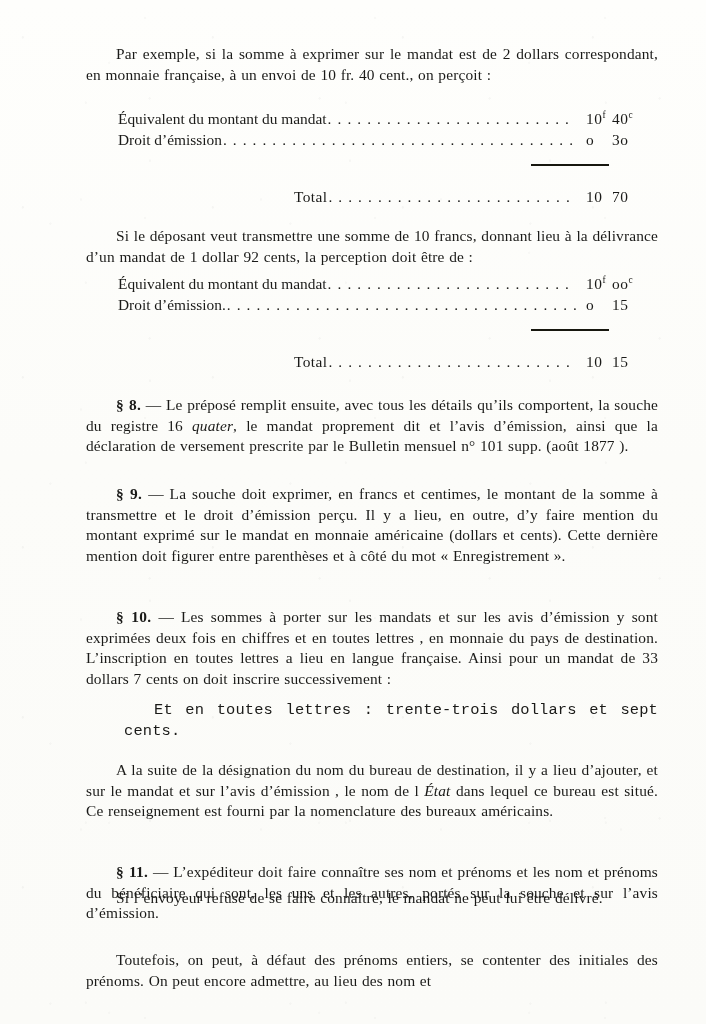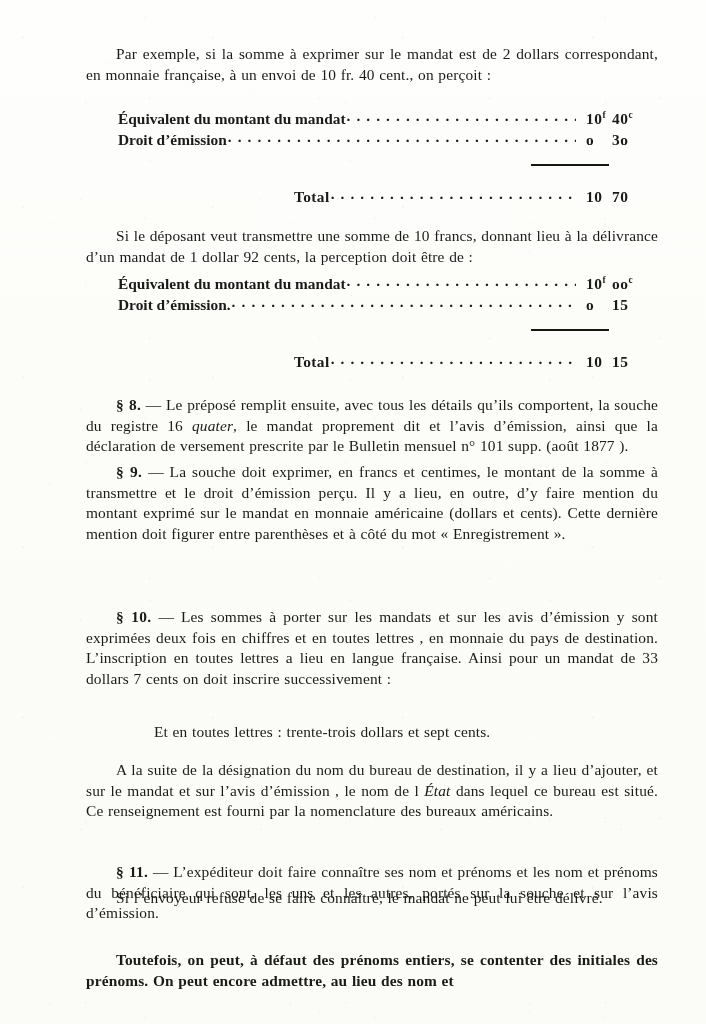--- a/index.html
+++ b/index.html
@@ -66,23 +66,22 @@
   
   .acct {
     position: absolute;
     left: 0;
     width: 600px;
     font-size: 15.4px;
     line-height: 21px;
   }
   .acct .row {
     display: flex;
-    align-items: flex-start;
+    align-items: center;
     white-space: nowrap;
-    font-weight: bold;
   }
   .acct .row .label {
     padding-left: 46px;
   }
   .acct .row.total-row .label {
     padding-left: 222px;
     letter-spacing: 0.4px;
   }
   .acct .row .leader {
     flex: 1 1 auto;
@@ -187,42 +186,42 @@
       <span class="label">Total</span>
       <span class="leader"></span>
       <span class="amt"><span class="u1"><span>10</span><span class="sup"></span></span><span>15</span><span class="sup"></span></span>
     </div>
   </div>
 
   <div class="blk" style="top:381px;">
     <p class="para"><span class="sec-mark">§ 8.</span> <span class="dash">—</span><span> Le préposé remplit ensuite, avec tous les détails qu’ils comportent, la souche du registre 16 </span><i class="it">quater</i><span>, le mandat proprement dit et l’avis d’émission, ainsi que la déclaration de versement prescrite par le Bulletin mensuel n° 101 supp. (août 1877 ).</span></p>
   </div>
 
-  <div class="blk" style="top:448px;">
+  <div class="blk" style="top:470px;">
     <p class="para"><span class="sec-mark">§ 9.</span> <span class="dash">—</span><span> La souche doit exprimer, en francs et centimes, le montant de la somme à transmettre et le droit d’émission perçu. Il y a lieu, en outre, d’y faire mention du montant exprimé sur le mandat en monnaie américaine (dollars et cents). Cette dernière mention doit figurer entre parenthèses et à côté du mot « Enregistrement ».</span></p>
   </div>
 
   <div class="blk" style="top:593px;">
     <p class="para"><span class="sec-mark">§ 10.</span> <span class="dash">—</span><span> Les sommes à porter sur les mandats et sur les avis d’émission y sont exprimées deux fois en chiffres et en toutes lettres , en monnaie du pays de destination. L’inscription en toutes lettres a lieu en langue française. Ainsi pour un mandat de 33 dollars 7 cents on doit inscrire successivement :</span></p>
   </div>
 
 
-  <div class="blk" style="top:708px;">
+  <div class="blk" style="top:686px;font-family:Liberation Mono, monospace;">
     <p class="para indented">Et en toutes lettres : trente-trois dollars et sept cents.</p>
   </div>
 
   <div class="blk" style="top:746px;">
     <p class="para"><span>A la suite de la désignation du nom du bureau de destination, il y a lieu d’ajouter, et sur le mandat et sur l’avis d’émission , le nom de l </span><i class="it">État</i><span> dans lequel ce bureau est situé. Ce renseignement est fourni par la nomenclature des bureaux américains.</span></p>
   </div>
 
   <div class="blk" style="top:848px;">
     <p class="para"><span class="sec-mark">§ 11.</span> <span class="dash">—</span><span> L’expéditeur doit faire connaître ses nom et prénoms et les nom et prénoms du bénéficiaire qui sont, les uns et les autres, portés sur la souche et sur l’avis d’émission.</span></p>
   </div>
 
   <div class="blk" style="top:874px;">
     <p class="para">Si l’envoyeur refuse de se faire connaître, le mandat ne peut lui être délivré.</p>
   </div>
 
-  <div class="blk" style="top:936px;font-weight:bold;">
+  <div class="blk" style="top:936px;">
     <p class="para">Toutefois, on peut, à défaut des prénoms entiers, se contenter des initiales des prénoms. On peut encore admettre, au lieu des nom et</p>
   </div>
 
 </div>
 
 </body></html>

